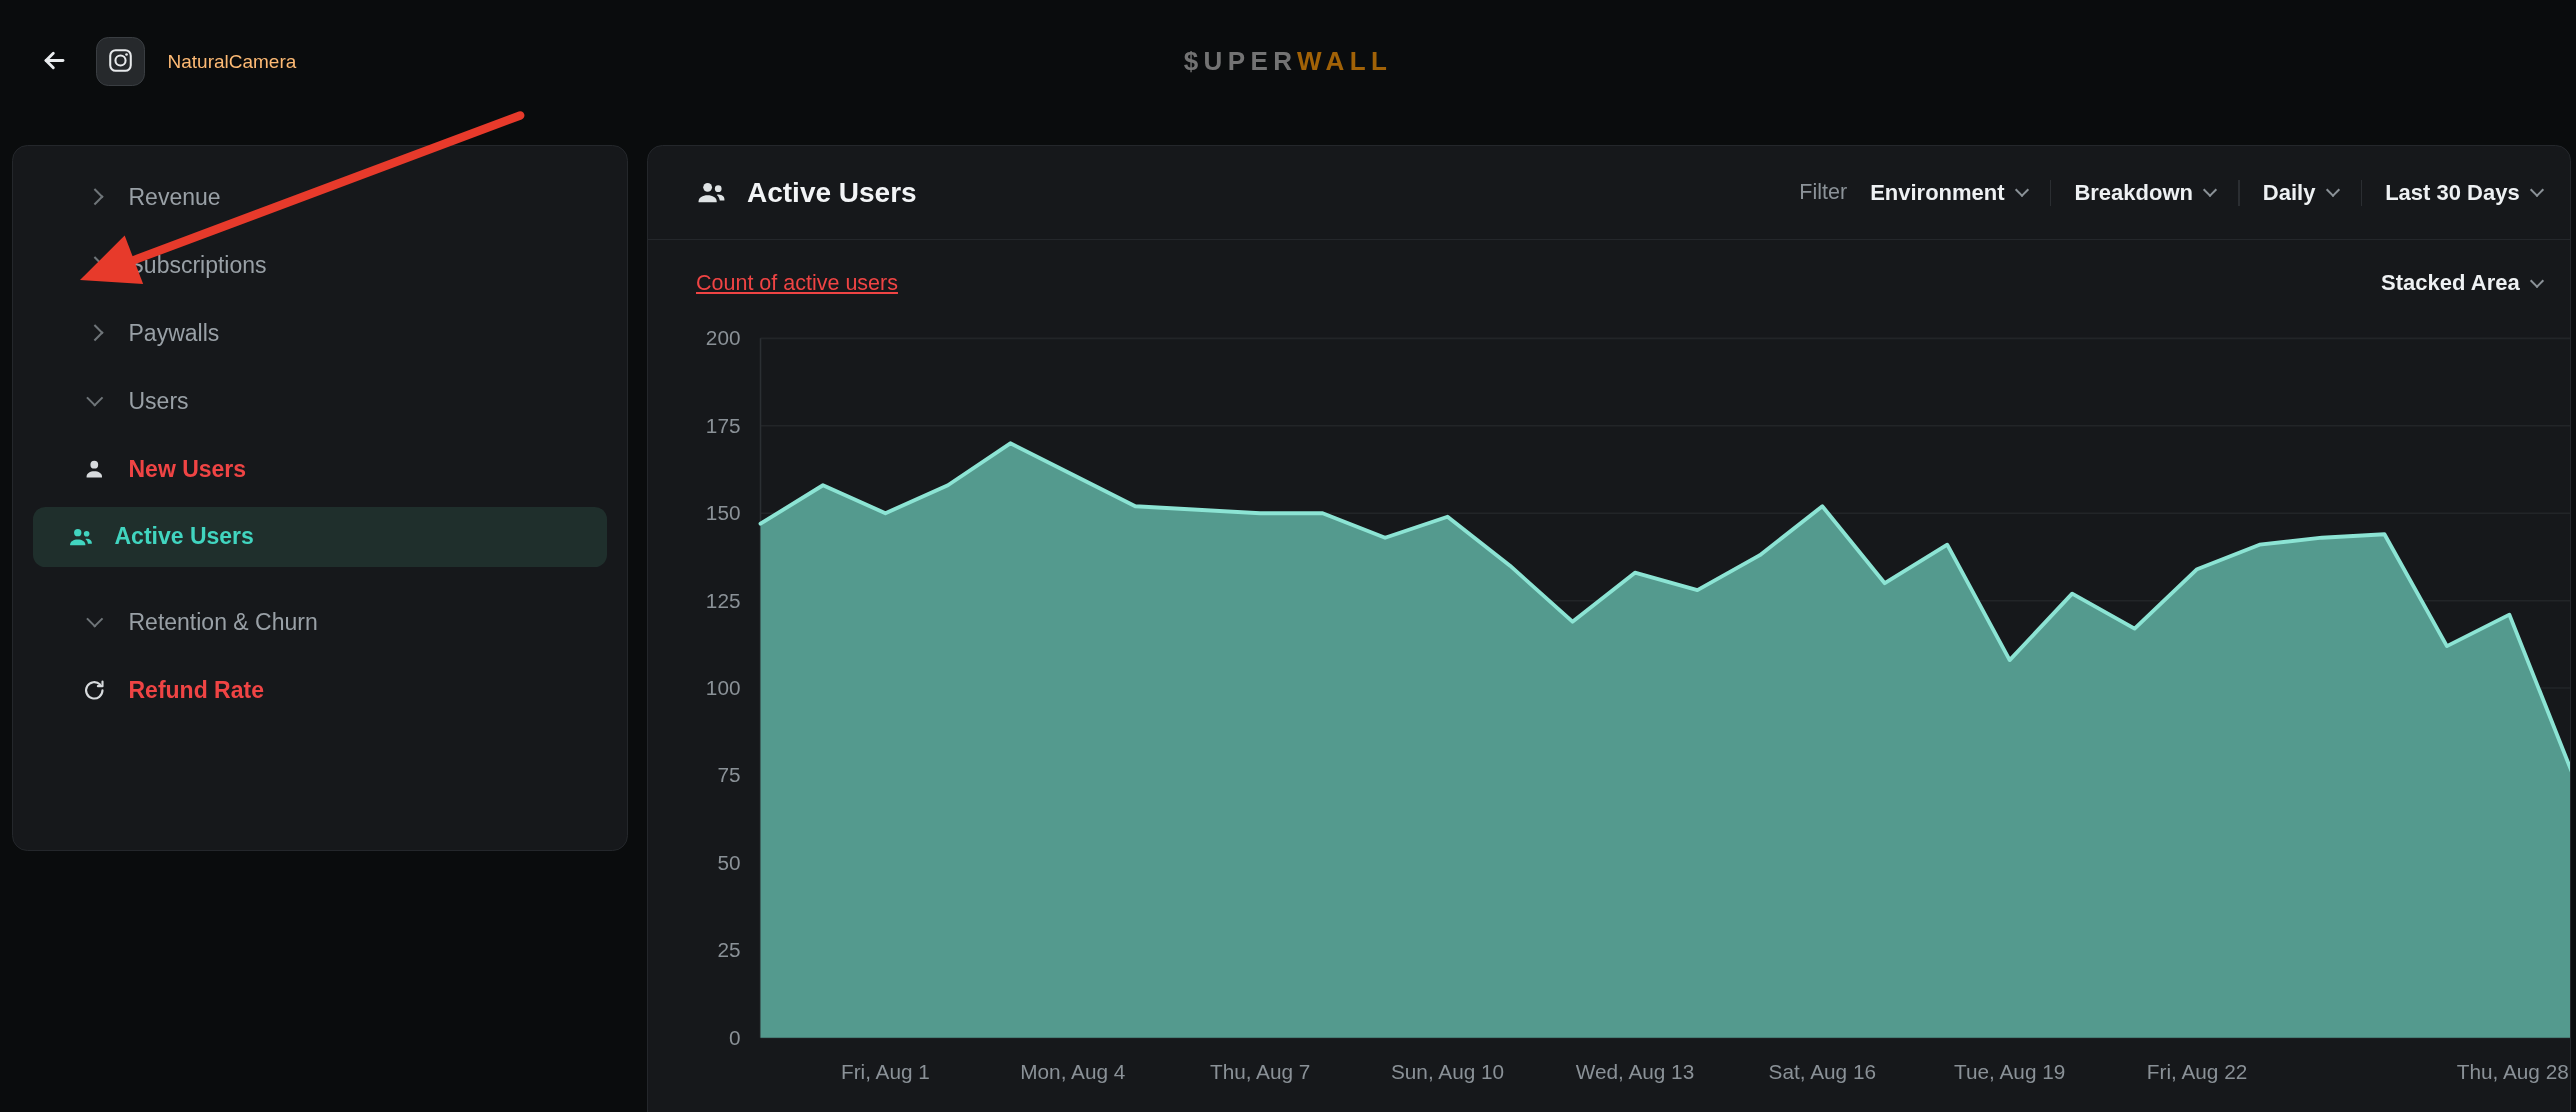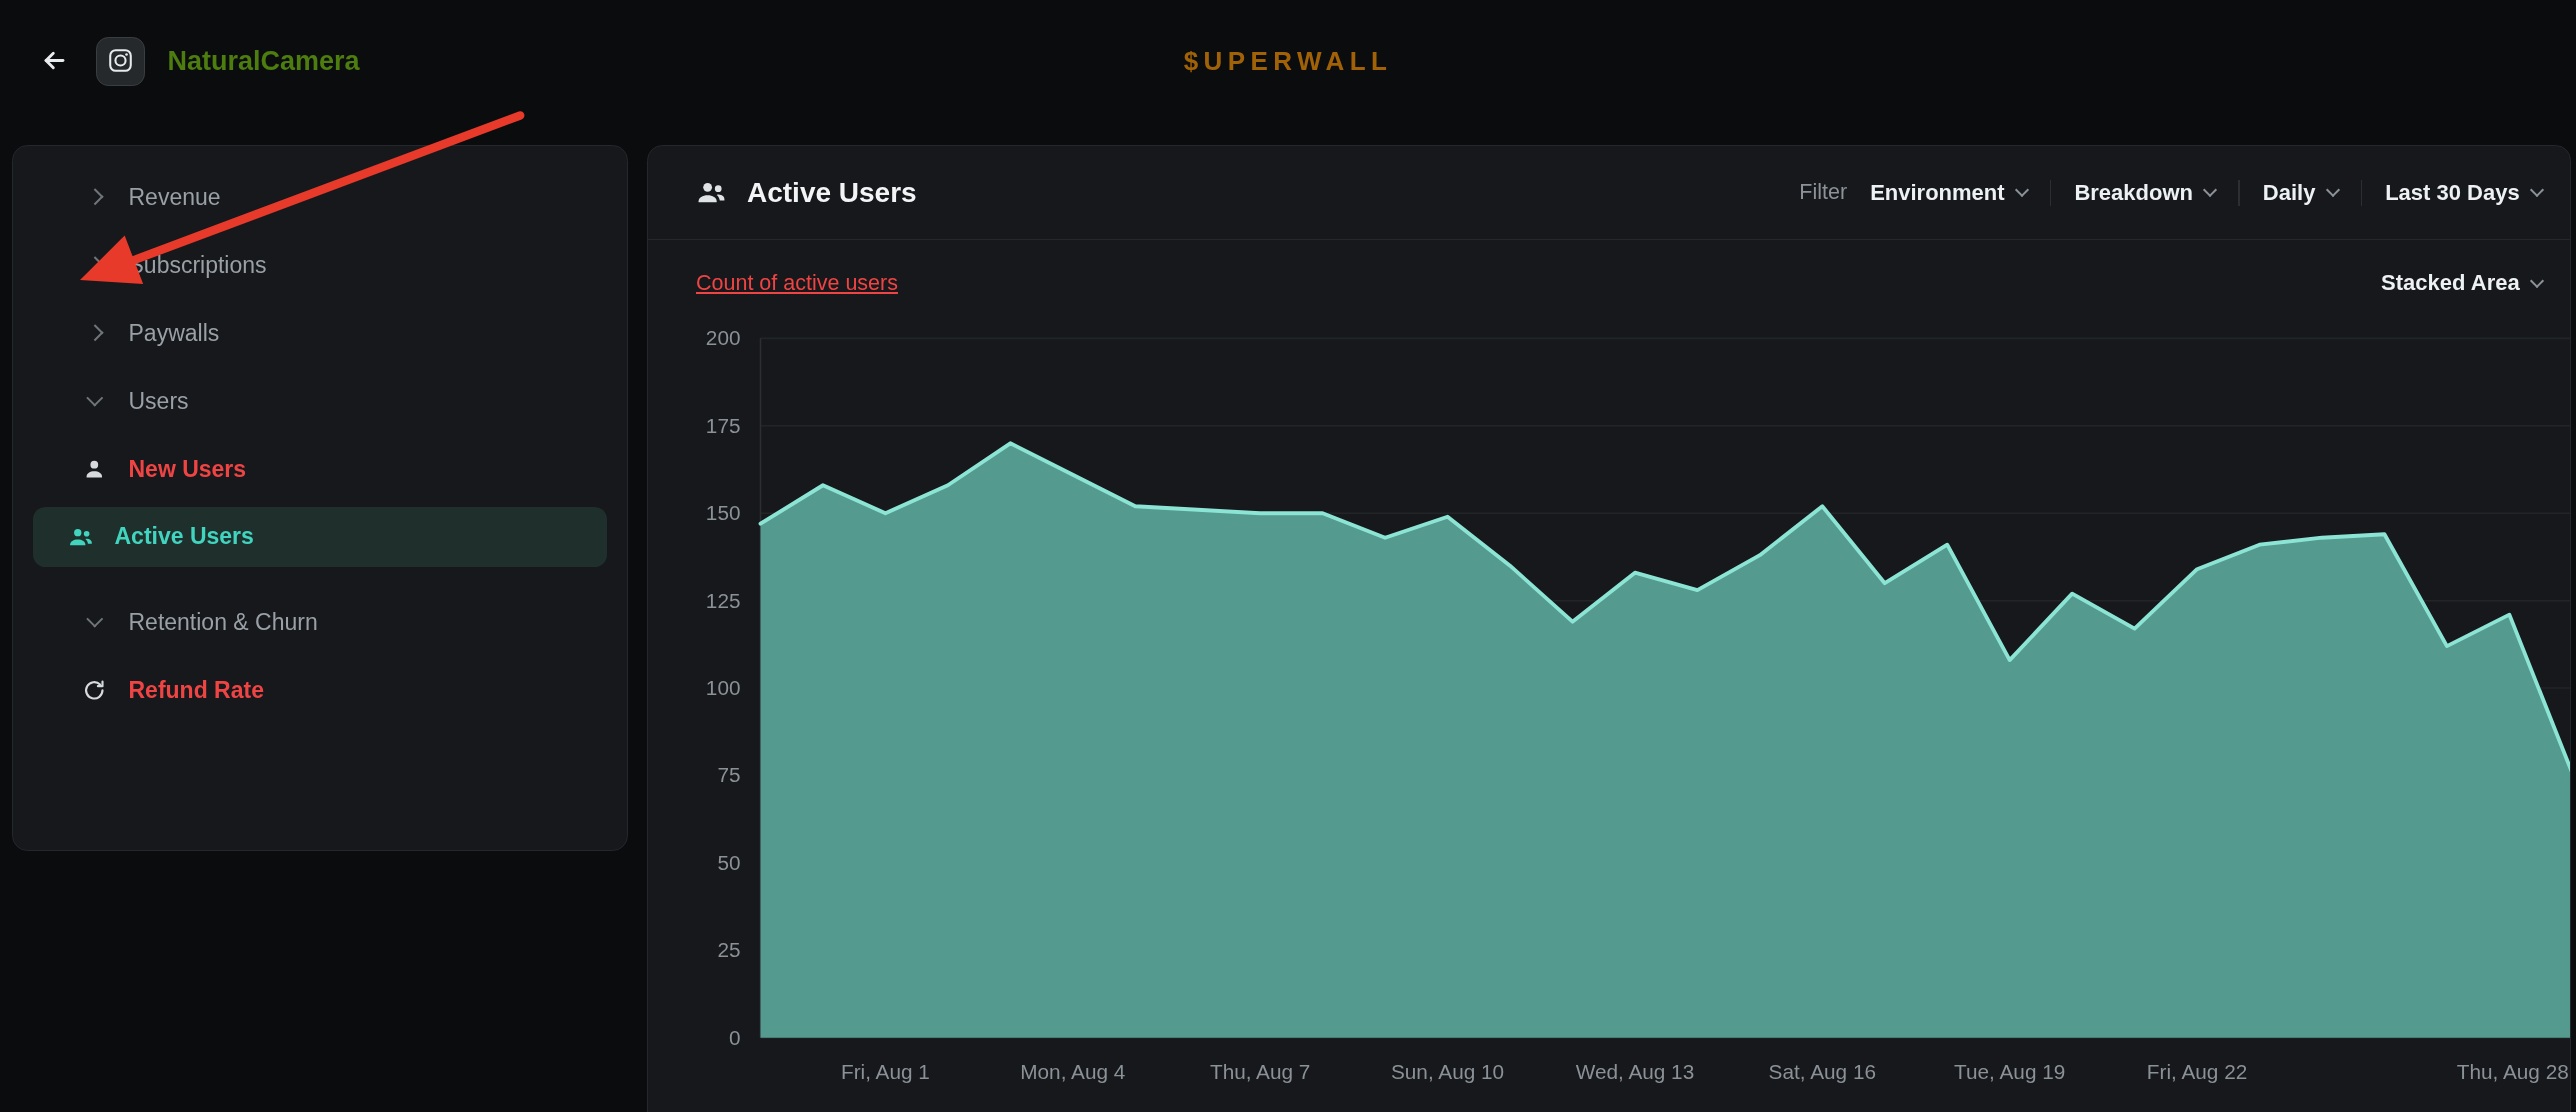--- a/index.html
+++ b/index.html
@@ -11,24 +11,24 @@
     position:relative;
   }
 
   
   .topbar { position:absolute; top:0; left:0; right:0; height:123px;
     display:flex; align-items:center; padding:0 31px; background:#0a0c0d; }
   .back-btn { width:46px; height:46px; display:flex; align-items:center; justify-content:center;
     background:none; border:none; color:#e9ecee; cursor:pointer; }
   .app-icon { width:49px; height:49px; border-radius:12.3px; background:#26292c;
     border:1.5px solid #3a3e42; display:flex; align-items:center; justify-content:center; margin-left:18.5px; }
-  .app-name { margin-left:23px; font-size:27px; font-weight:700; color:#4d7c0f; }
+  .app-name { margin-left:23px; font-size:19px; font-weight:400; color:#fdba74; }
   .logo { position:absolute; left:50%; transform:translateX(-50%); font-size:26px;
     font-weight:700; letter-spacing:5.4px; white-space:nowrap; }
-  .logo-teal { color:#a16207; }
+  .logo-teal { color:#737373; }
   .logo-white { color:#a16207; }
 
   
   .panel { background:#16181b; border:1.5px solid #24272b; border-radius:15.4px; }
 
   
   .sidebar { position:absolute; left:11.5px; top:145px; width:616px; height:706px; }
   .sidebar-title { height:94px; display:flex; align-items:center; padding-left:49px;
     font-size:24.6px; font-weight:600; color:#eef1f3; border-bottom:1.5px solid #24272b; }
   .sidebar-nav { padding-top:17px; }

